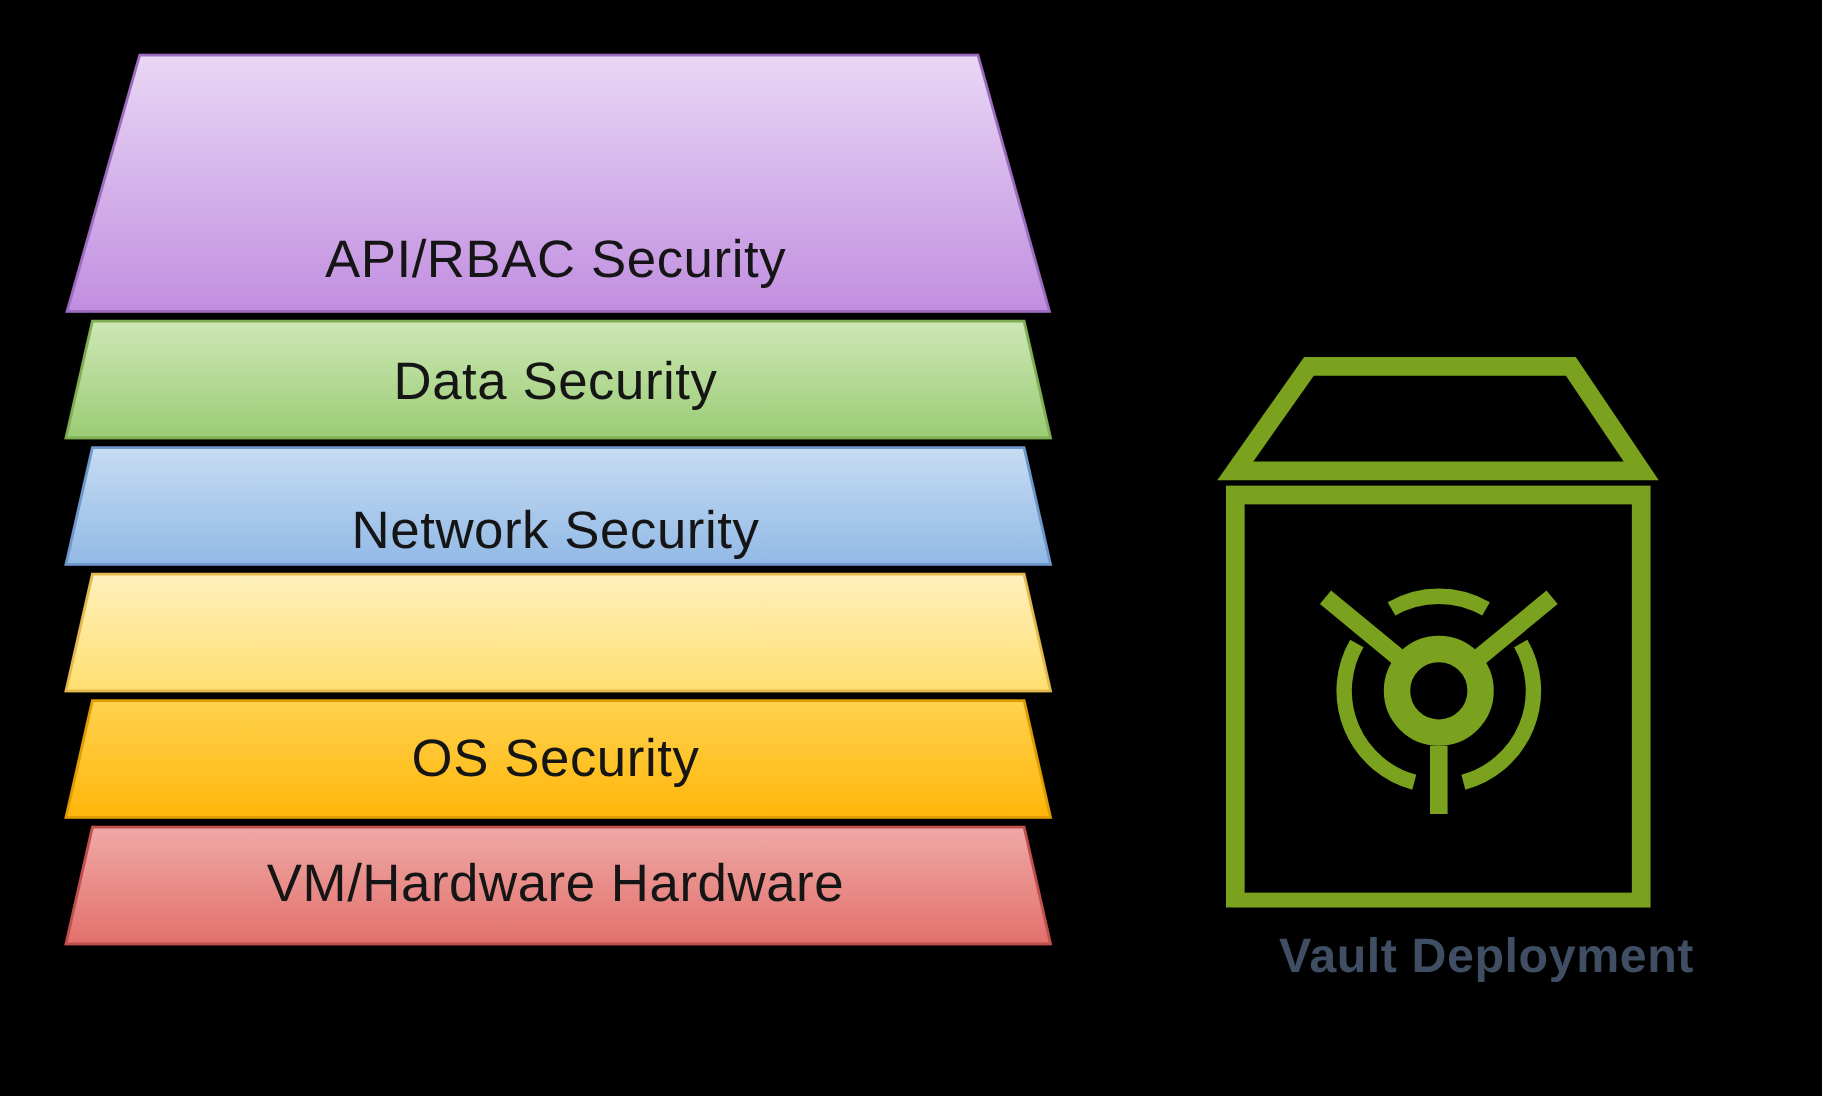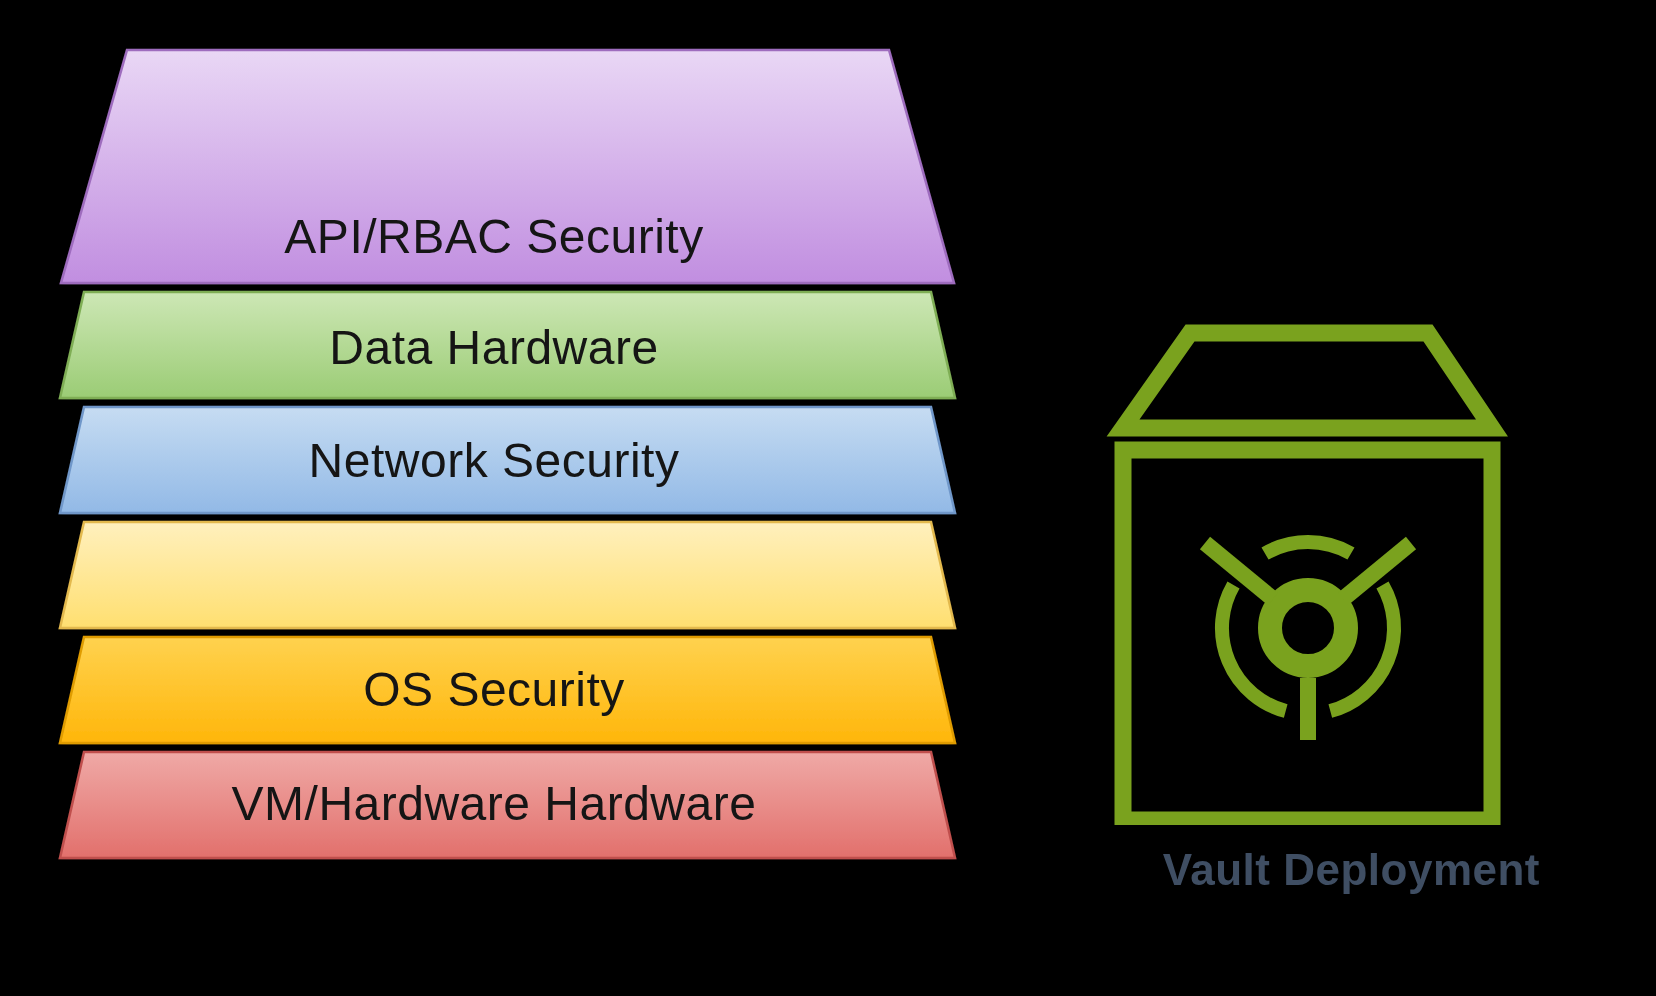--- a/index.html
+++ b/index.html
@@ -19,21 +19,21 @@
   }
   .pyramid-svg {
     position: absolute;
     left: 50px;
     top: 45px;
     width: 920px;
     height: 820px;
   }
   .layer-label {
     position: absolute;
-    left: 44px;
+    left: 55px;
     width: 900px;
     text-align: center;
     font-size: 48px;
     font-weight: 500;
     letter-spacing: 0.5px;
     color: #151515;
     line-height: 48px;
     pointer-events: none;
     white-space: nowrap;
   }
@@ -101,22 +101,22 @@
 
     <polygon points="77,5 839,5 904,238 11,238" fill="url(#g0)" stroke-width="2.5" filter="url(#ds)" stroke="#9e6cbe"></polygon>
     <polygon points="34,247 881,247 905,353 10,353" fill="url(#g1)" stroke-width="2.5" filter="url(#ds)" stroke="#7fae55"></polygon>
     <polygon points="34,362 881,362 905,468 10,468" fill="url(#g2)" stroke-width="2.5" filter="url(#ds)" stroke="#6f97c9"></polygon>
     <polygon points="34,477 881,477 905,583 10,583" fill="url(#g3)" stroke-width="2.5" filter="url(#ds)" stroke="#e3b94e"></polygon>
     <polygon points="34,592 881,592 905,698 10,698" fill="url(#g4)" stroke-width="2.5" filter="url(#ds)" stroke="#e09c00"></polygon>
     <polygon points="34,707 881,707 905,813 10,813" fill="url(#g5)" stroke-width="2.5" filter="url(#ds)" stroke="#c0504d"></polygon>
   </svg>
 
   <div class="layer-label lbl-0" style="color: rgb(21, 21, 21);">API/RBAC Security</div>
-  <div class="layer-label lbl-1" style="color: rgb(21, 21, 21);">Data Hardware</div>
-  <div class="layer-label lbl-2" style="color: rgb(21, 21, 21);">Network Security</div>
+  <div class="layer-label lbl-1" style="color: rgb(21, 21, 21);">Data Security</div>
+  <div class="layer-label lbl-2" style="color: rgb(21, 21, 21); margin-top: 22px;">Network Security</div>
   <div class="layer-label lbl-4" style="color: rgb(21, 21, 21);">OS Security</div>
   <div class="layer-label lbl-5" style="color: rgb(21, 21, 21);">VM/Hardware Hardware</div>
 
   <svg class="vault-svg" viewBox="0 0 420 510" fill="none" stroke-linecap="butt" stroke-linejoin="miter">
     <polygon points="90,18 328,18 392,113 23,113" fill="none" stroke-width="17" stroke="#7aa21e"></polygon>
     <rect x="23" y="135" width="369" height="370" fill="none" stroke-width="17" stroke="#7aa21e"></rect>
     <g transform="translate(208,313)">
       <path d="M 43,-74.5 A 86 86 0 0 0 -43,-74.5" stroke-width="14" fill="none" stroke="#7aa21e"></path>
       <path d="M -74.5,-43 A 86 86 0 0 0 -22.3,83.1" stroke-width="14" fill="none" stroke="#7aa21e"></path>
       <path d="M 22.3,83.1 A 86 86 0 0 0 74.5,-43" stroke-width="14" fill="none" stroke="#7aa21e"></path>

